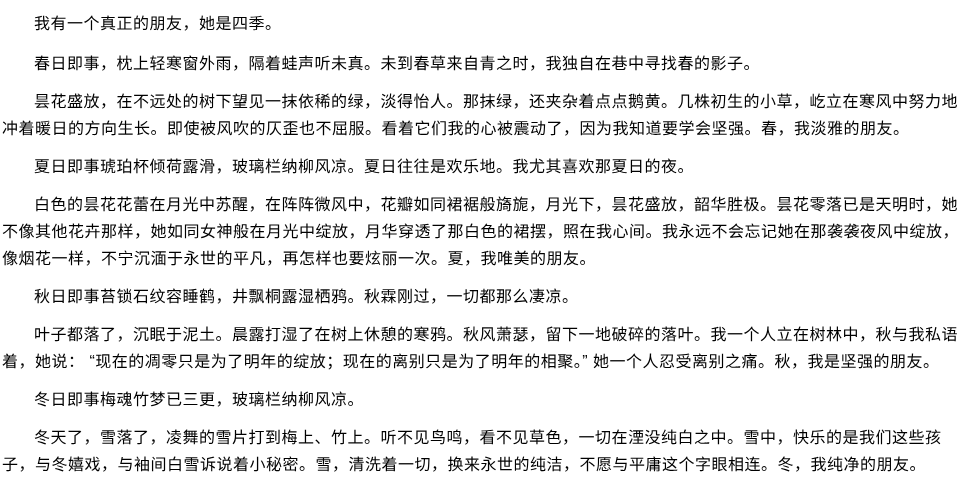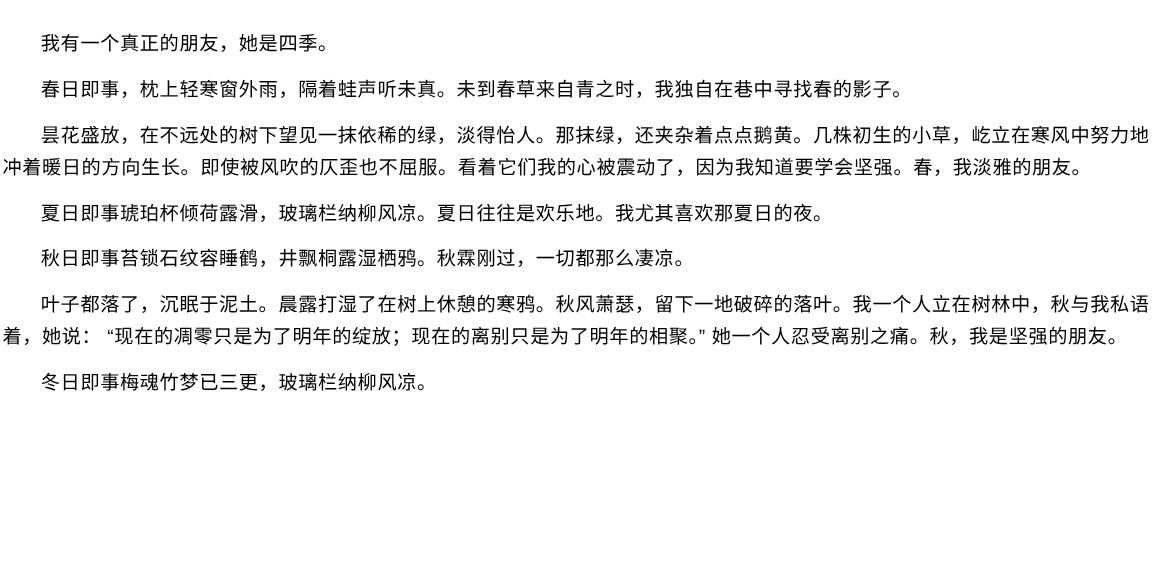--- a/index.html
+++ b/index.html
@@ -16,27 +16,30 @@
     max-width: 100%;
   }
   .doc p {
     margin: 11px 0;
     line-height: 27px;
     text-indent: 2em;
     letter-spacing: 0.5px;
     word-break: break-all;
   }
   .doc p:first-child {
-    margin-top: 16px;
+    margin-top: 4px;
+    font-family: Liberation Mono, monospace;
   }
 </style>
 </head>
 <body>
 
 <div class="doc">
   <p>我有一个真正的朋友，她是四季。</p>
   <p>春日即事，枕上轻寒窗外雨，隔着蛙声听未真。未到春草来自青之时，我独自在巷中寻找春的影子。</p>
   <p>昙花盛放，在不远处的树下望见一抹依稀的绿，淡得怡人。那抹绿，还夹杂着点点鹅黄。几株初生的小草，屹立在寒风中努力地冲着暖日的方向生长。即使被风吹的仄歪也不屈服。看着它们我的心被震动了，因为我知道要学会坚强。春，我淡雅的朋友。</p>
   <p>夏日即事琥珀杯倾荷露滑，玻璃栏纳柳风凉。夏日往往是欢乐地。我尤其喜欢那夏日的夜。</p>
+  <p>白色的昙花花蕾在月光中苏醒，在阵阵微风中，花瓣如同裙裾般旖旎，月光下，昙花盛放，韶华胜极。昙花零落已是天明时，她不像其他花卉那样，她如同女神般在月光中绽放，月华穿透了那白色的裙摆，照在我心间。我永远不会忘记她在那袭袭夜风中绽放，像烟花一样，不宁沉湎于永世的平凡，再怎样也要炫丽一次。夏，我唯美的朋友。</p>
   <p>秋日即事苔锁石纹容睡鹤，井飘桐露湿栖鸦。秋霖刚过，一切都那么凄凉。</p>
   <p>叶子都落了，沉眠于泥土。晨露打湿了在树上休憩的寒鸦。秋风萧瑟，留下一地破碎的落叶。我一个人立在树林中，秋与我私语着，她说： “现在的凋零只是为了明年的绽放；现在的离别只是为了明年的相聚。” 她一个人忍受离别之痛。秋，我是坚强的朋友。</p>
   <p>冬日即事梅魂竹梦已三更，玻璃栏纳柳风凉。</p>
+  <p>冬天了，雪落了，凌舞的雪片打到梅上、竹上。听不见鸟鸣，看不见草色，一切在湮没纯白之中。雪中，快乐的是我们这些孩子，与冬嬉戏，与袖间白雪诉说着小秘密。雪，清洗着一切，换来永世的纯洁，不愿与平庸这个字眼相连。冬，我纯净的朋友。</p>
 </div>
 
 </body></html>

